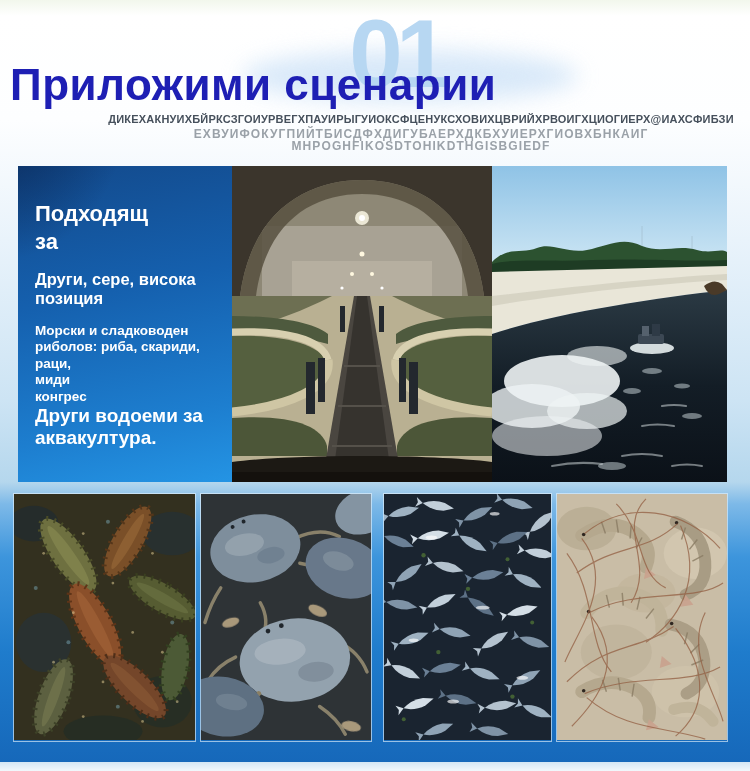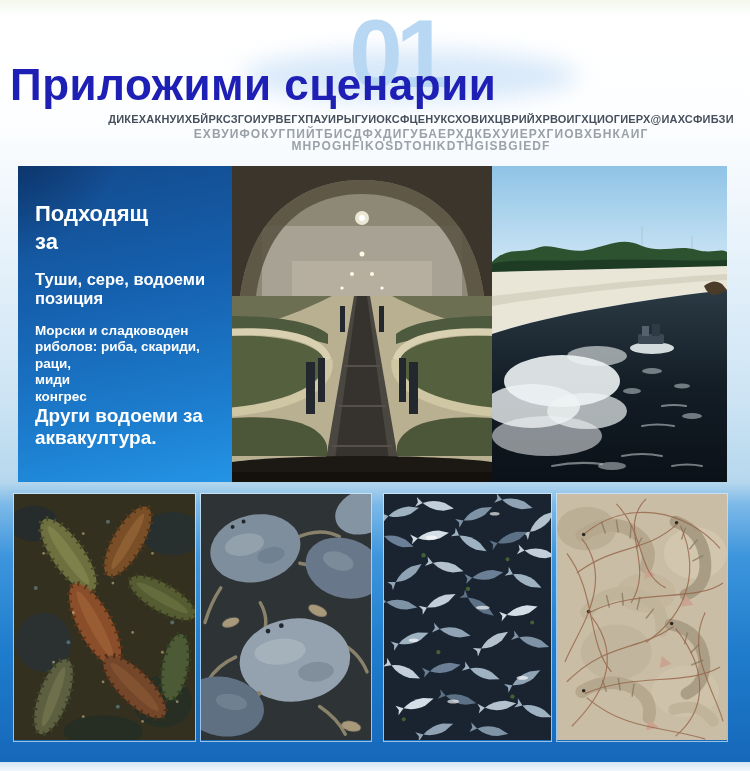--- a/index.html
+++ b/index.html
@@ -68,21 +68,21 @@
     <p class="sub sub1">ДИКЕХАКНУИХБЙРКСЗГОИУРВЕГХПАУИРЫГУИОКСФЦЕНУКСХОВИХЦВРИЙХРВОИГХЦИОГИЕРХ@ИАХСФИБЗИ</p>
     <p class="sub sub2">ЕХВУИФОКУГПИЙТБИСДФХДИГУБАЕРХДКБХУИЕРХГИОВХБНКАИГ</p>
     <p class="sub sub3">MHPOGHFIKOSDTOHIKDTHGISBGIEDF</p>
   </header>
 
   <section class="top-grid">
 
     <aside class="panel">
       <h2 class="p-head">Подходящ
 за</h2>
-      <p class="p-item large">Туши, сере, водоеми позиция</p>
+      <p class="p-item large">Други, сере, висока позиция</p>
       <p class="p-item small">Морски и сладководен
 риболов: риба, скариди, раци,
 миди
 конгрес</p>
       <p class="p-item xlarge">Други водоеми за аквакултура.</p>
     </aside>
 
     <figure class="photo ph-facility" aria-label="indoor-raceway-aquaculture-farm">
       <svg viewBox="0 0 260 316" preserveAspectRatio="none">
         <rect width="260" height="316" fill="#8e8876"></rect>

